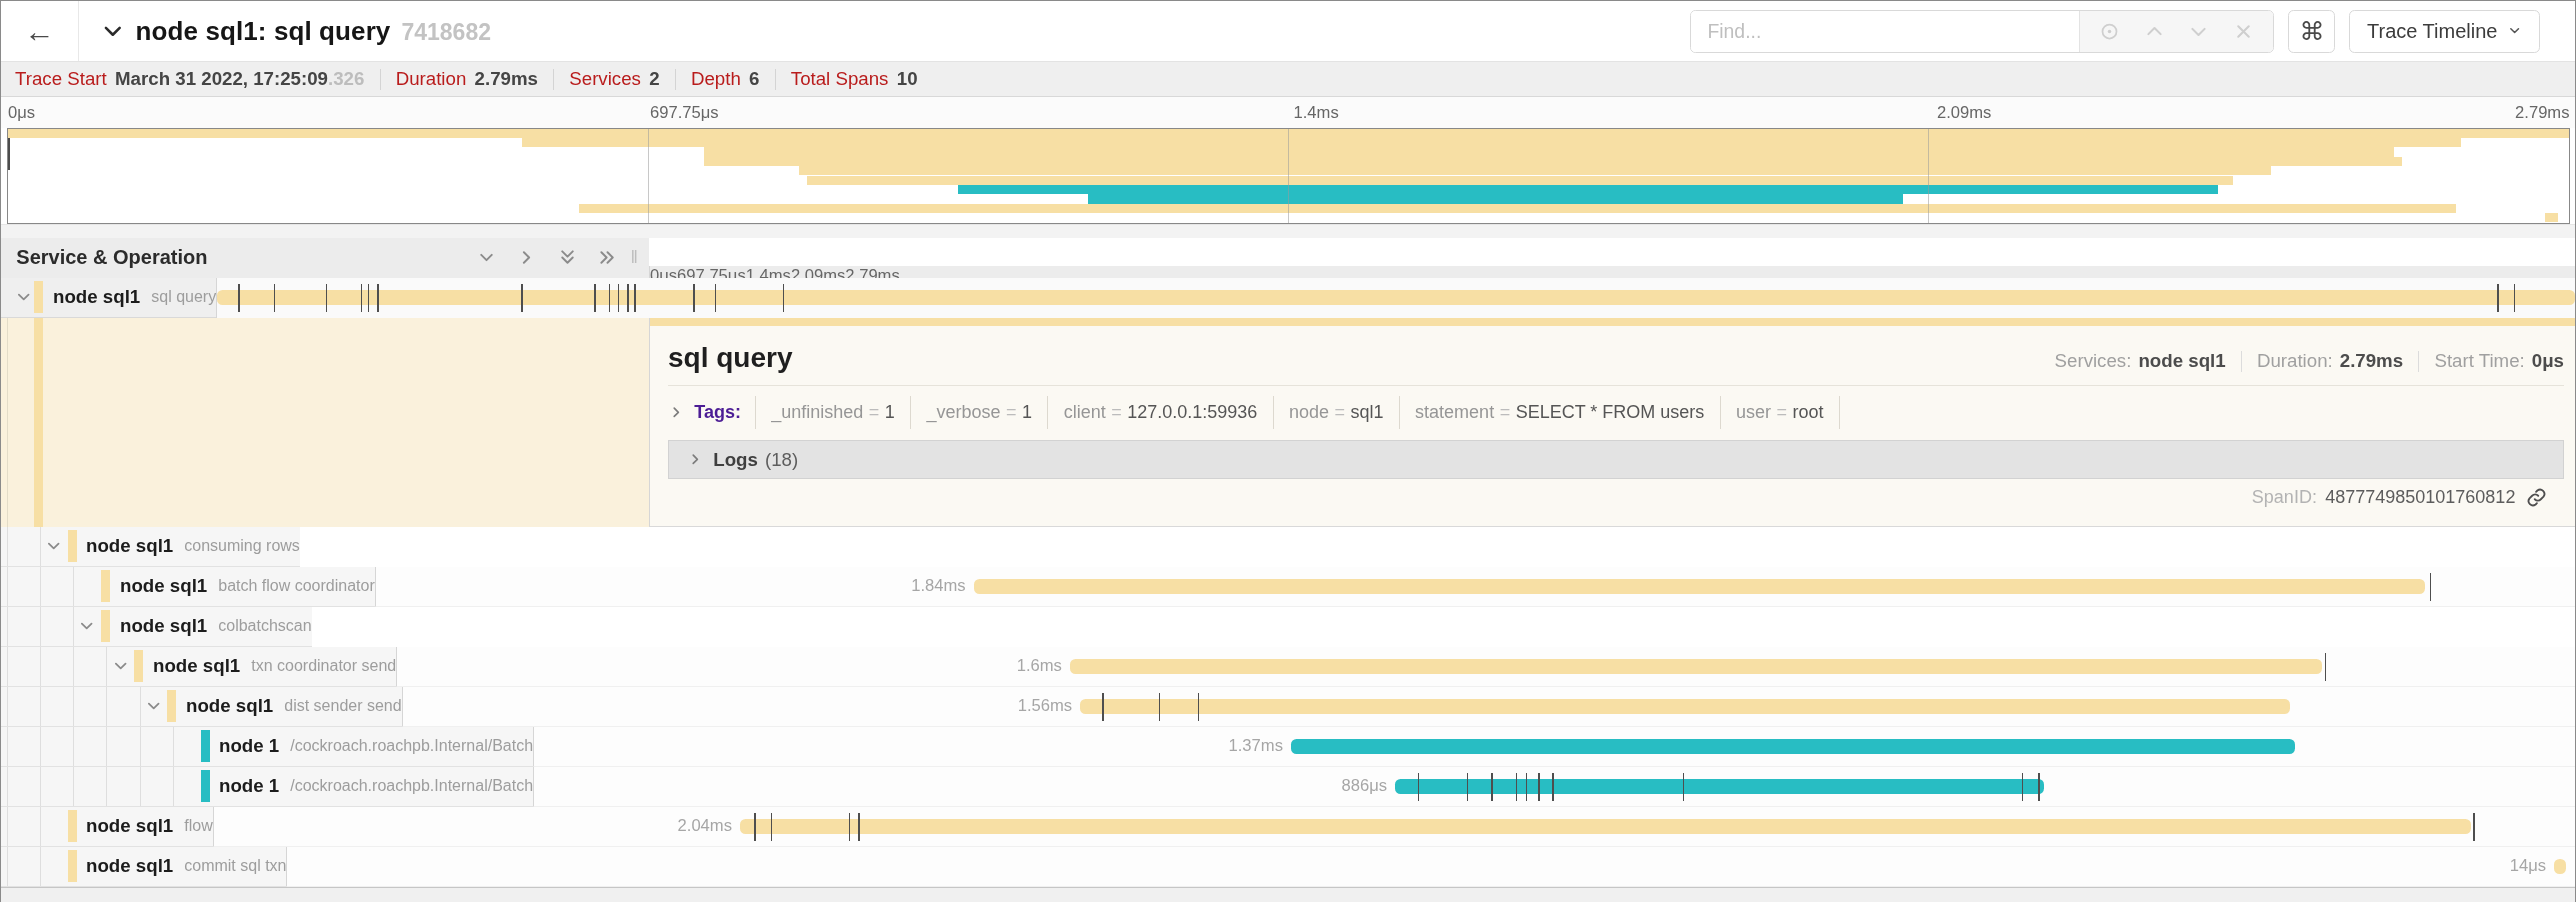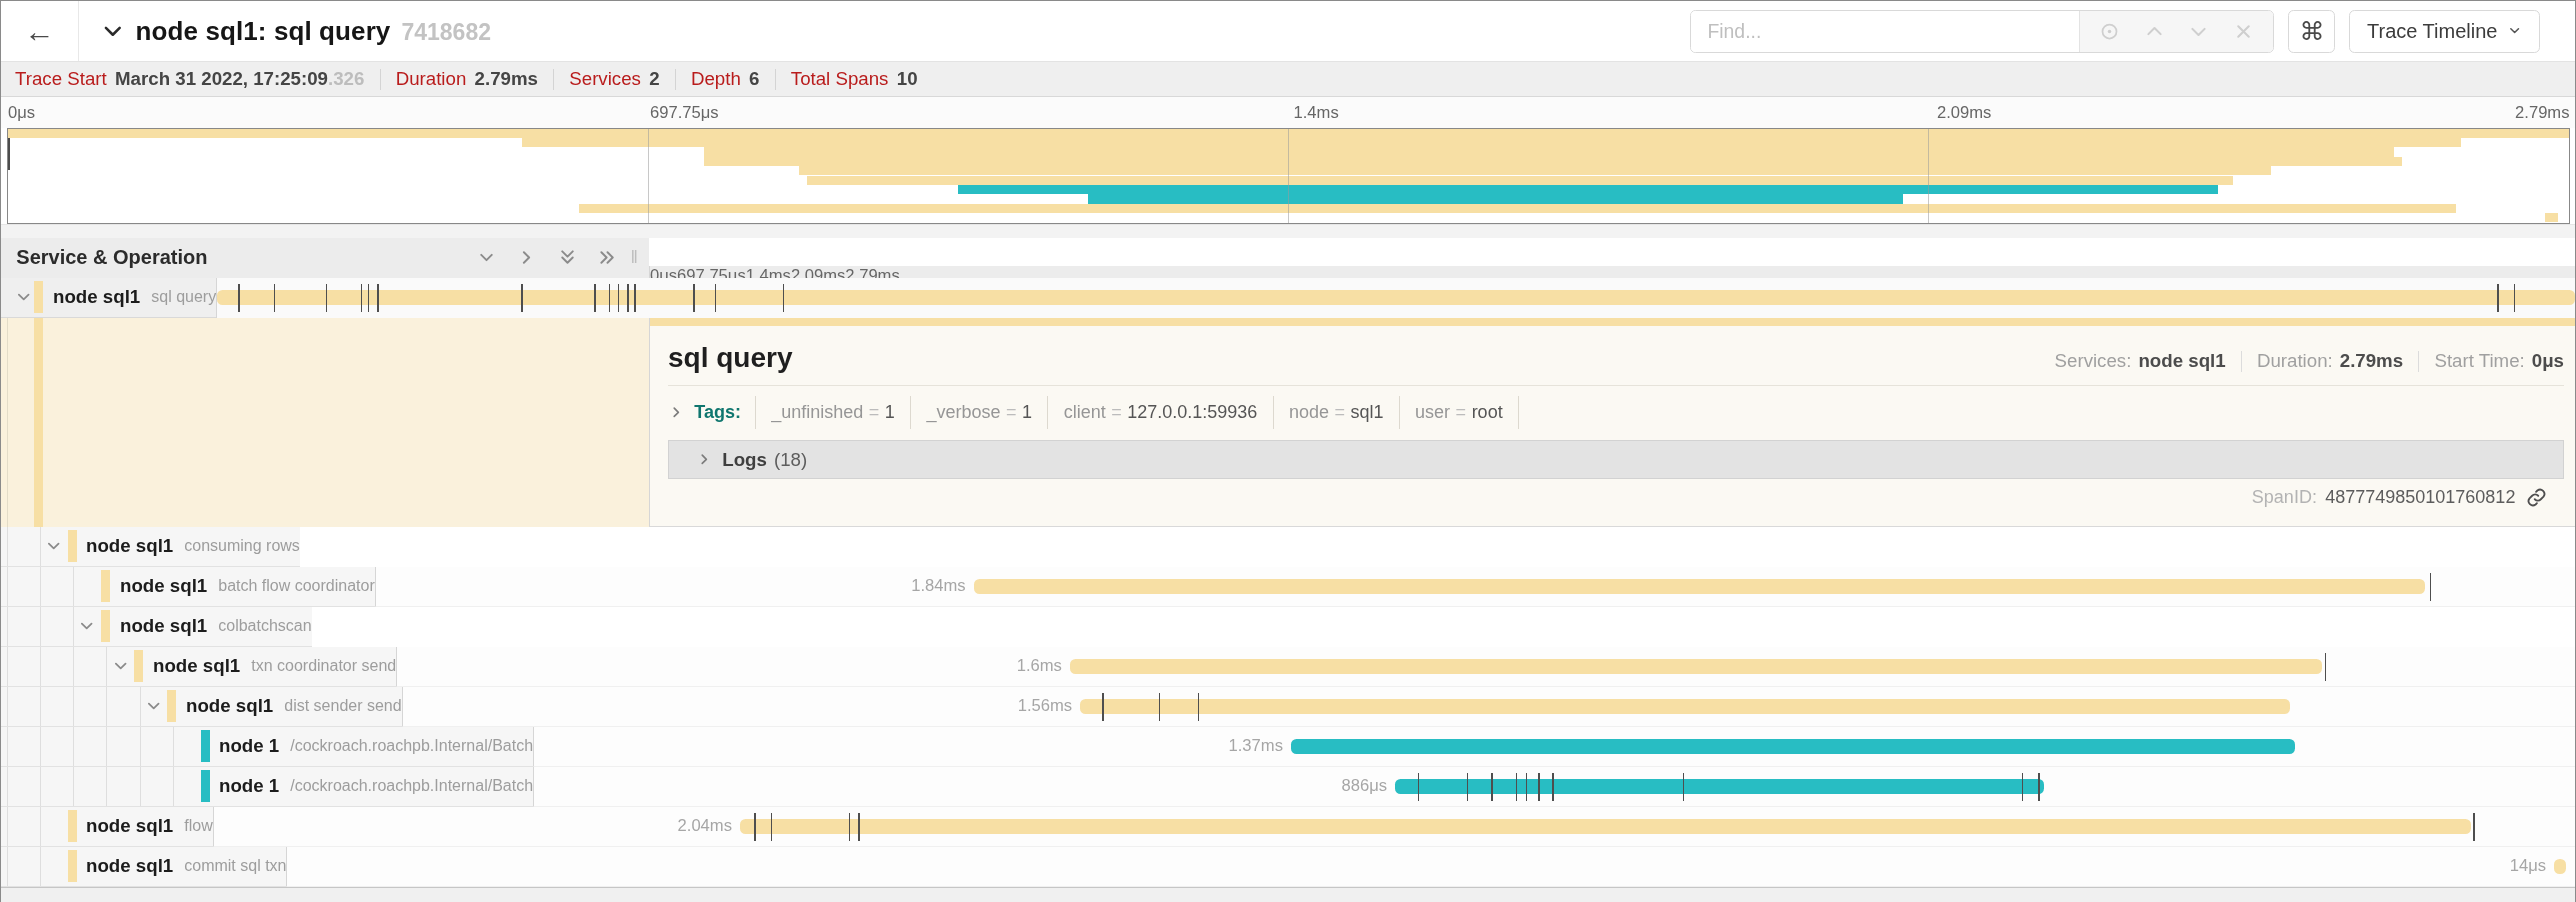--- a/index.html
+++ b/index.html
@@ -84,27 +84,27 @@
   .detail-body { padding:16.6px 11px 0 18px; }
   .detail-head { display:flex; align-items:baseline; }
   .detail-title { font-size:28px; font-weight:bold; color:#1f1f1f; flex:1; }
   .detail-meta { display:flex; align-items:baseline; font-size:18.7px; white-space:nowrap; }
   .detail-meta .lbl { color:#a0a0a0; }
   .detail-meta .val { color:#4c4c4c; font-weight:bold; margin-left:7px; }
   .meta-sep { width:0.7px; height:21px; background:#dcdcdc; margin:0 15.3px; align-self:center; }
   .detail-hr { height:0.7px; background:#e6e3da; margin-top:11px; }
   .tags-row { display:flex; align-items:center; margin-top:9.7px; font-size:18px; }
   .acc-chevron { display:flex; color:#7c7c7c; margin-right:9.7px; }
-  .tags-label { font-weight:bold; color:#0f766e; margin-right:14px; }
+  .tags-label { font-weight:bold; color:#4c1d95; margin-right:14px; }
   .tag-item { padding:6.2px 15.3px; border-left:0.7px solid #ddd9cf; white-space:nowrap; }
   .tag-item:last-child { border-right:0.7px solid #ddd9cf; }
   .tag-item .k { color:#969696; }
   .tag-item .eq { color:#bcbcbc; padding:0 5.5px; }
   .tag-item .v { color:#555; }
-  .logs-row { margin-top:11px; height:39px; background:#e3e3e3; border:0.7px solid #d2d2d2; display:flex; align-items:center; padding-left:27px; font-size:18.7px; cursor:pointer; }
+  .logs-row { margin-top:11px; height:39px; background:#e3e3e3; border:0.7px solid #d2d2d2; display:flex; align-items:center; padding-left:18px; font-size:18.7px; cursor:pointer; }
   .logs-label { font-weight:bold; color:#3f3f3f; }
   .logs-count { color:#5d5d5d; margin-left:7px; }
   .spanid-row { height:36px; display:flex; align-items:center; justify-content:flex-end; padding-right:16.6px; font-size:18px; }
   .spanid-row .lbl { color:#b3b3b3; }
   .spanid-row .val { color:#5c5c5c; margin-left:8.3px; }
   .link-ico { display:flex; color:#4e4e4e; margin-left:11px; cursor:pointer; }
 
   .footer-strip { height:15.3px; background:#f0f0f0; border-top:1.4px solid #c6c6c6; }
   svg { display:block; }
 </style>
@@ -312,20 +312,21 @@
             <svg width="16.6" height="16.6" viewBox="0 0 24 24" fill="none" stroke="currentColor" stroke-width="2.4" stroke-linecap="round" stroke-linejoin="round">
                 <path d="M9 6 L15 12 L9 18"></path>
               </svg>
           </span>
           <span class="tags-label">Tags:</span>
           <span style="display:flex;" id="tagItems">
               <span class="tag-item"><span class="k">_unfinished</span><span class="eq">=</span><span class="v">1</span></span>
               <span class="tag-item"><span class="k">_verbose</span><span class="eq">=</span><span class="v">1</span></span>
               <span class="tag-item"><span class="k">client</span><span class="eq">=</span><span class="v">127.0.0.1:59936</span></span>
               <span class="tag-item"><span class="k">node</span><span class="eq">=</span><span class="v">sql1</span></span>
+              <span class="tag-item"><span class="k">statement</span><span class="eq">=</span><span class="v">SELECT * FROM users</span></span>
               <span class="tag-item"><span class="k">user</span><span class="eq">=</span><span class="v">root</span></span>
             </span>
         </div>
         <div class="logs-row">
           <span class="acc-chevron">
             <svg width="16.6" height="16.6" viewBox="0 0 24 24" fill="none" stroke="currentColor" stroke-width="2.4" stroke-linecap="round" stroke-linejoin="round">
                 <path d="M9 6 L15 12 L9 18"></path>
               </svg>
           </span>
           <span class="logs-label">Logs</span>

